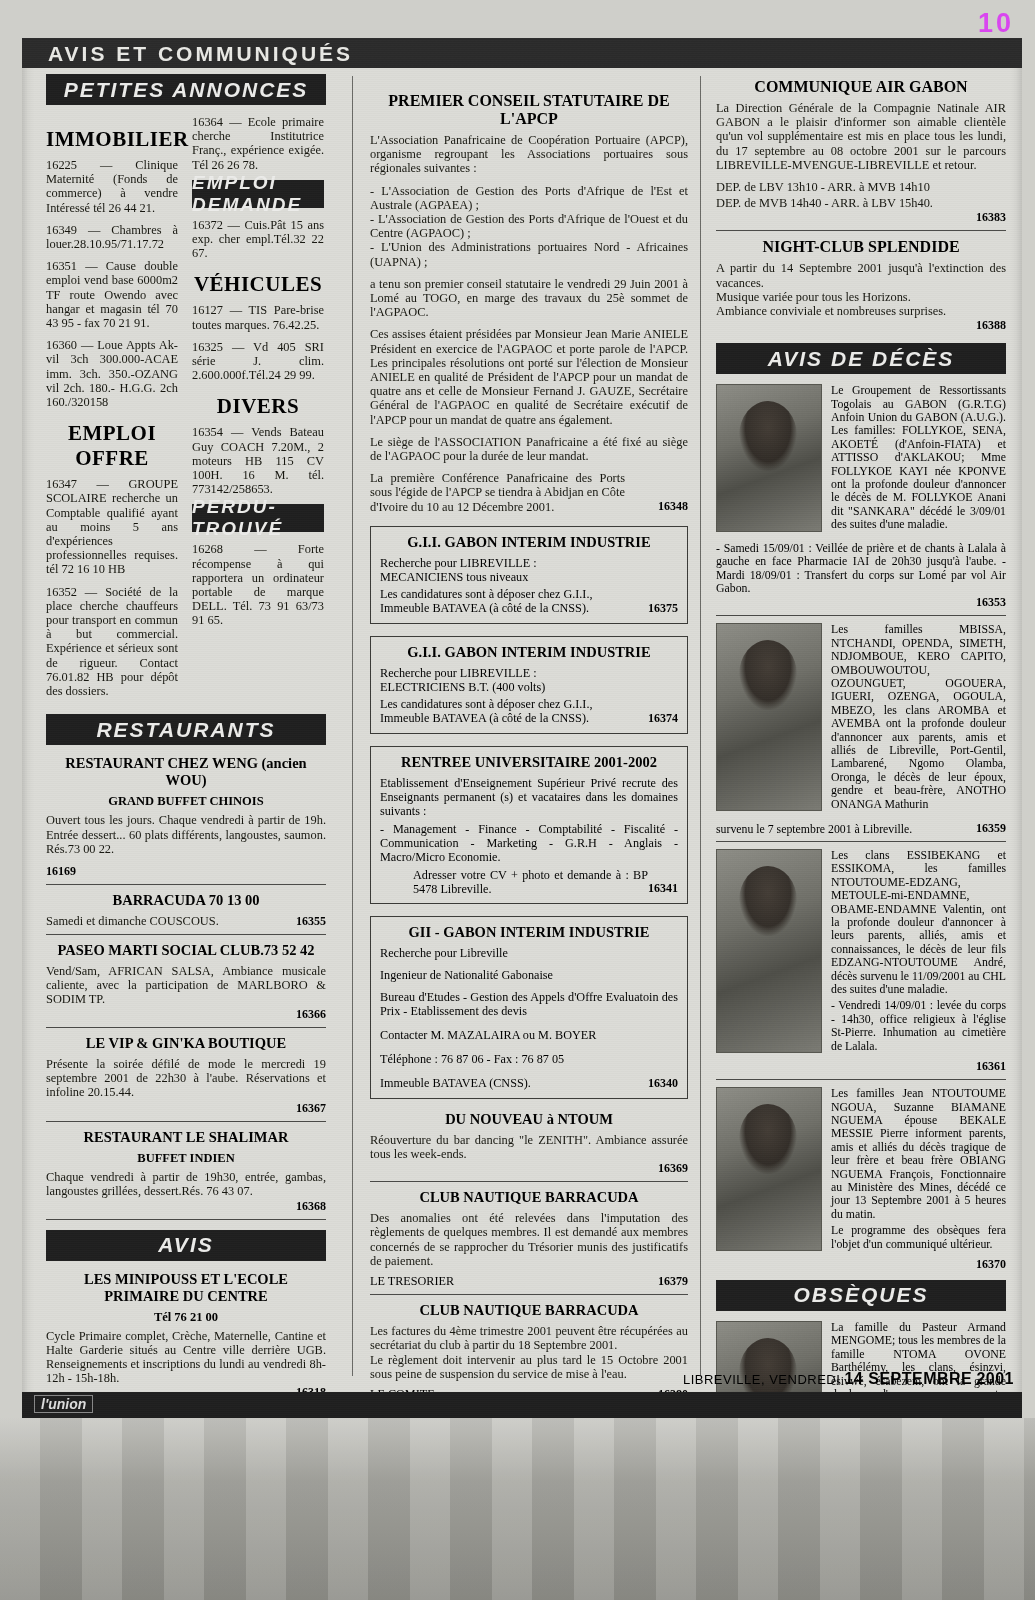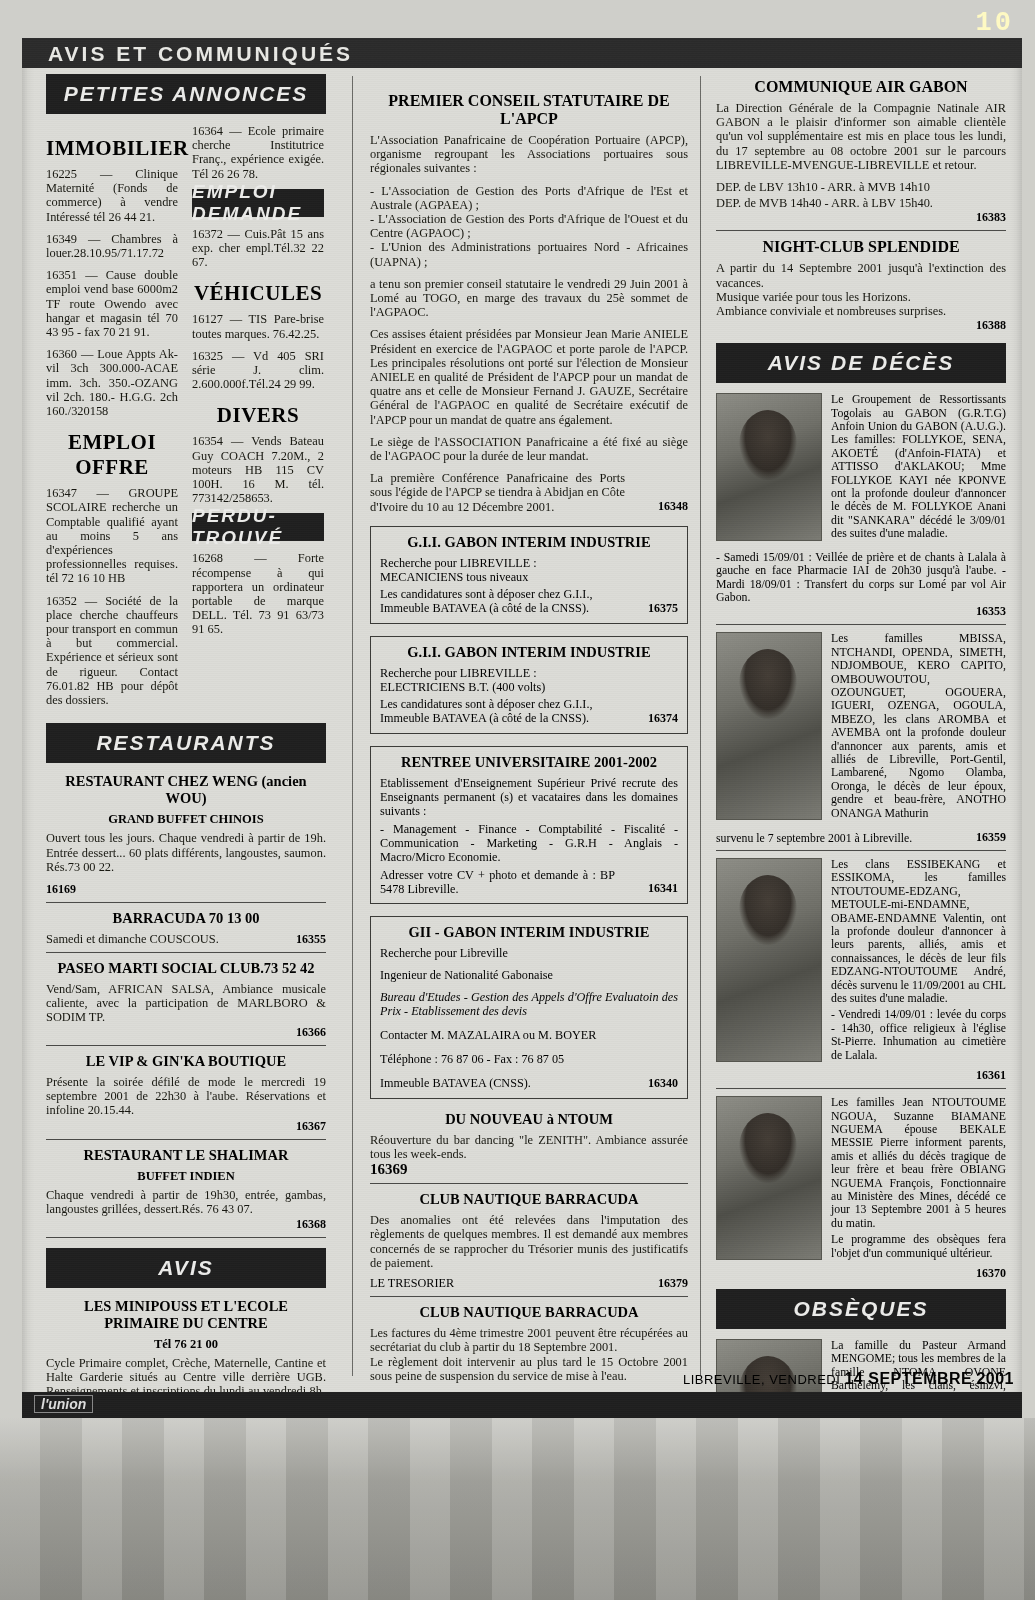--- a/index.html
+++ b/index.html
@@ -21,35 +21,35 @@
     opacity:.7;
   }
   .hdrbar{
     position:absolute;left:0;top:0;width:1000px;height:30px;background:#2b2b2b;
   }
   .hdrbar span{
     color:#e9e9e5;font-family:"Liberation Sans",sans-serif;font-size:21px;
     letter-spacing:3px;font-weight:600;position:absolute;left:26px;top:4px;
   }
   .pageno{
-    position:absolute;right:8px;top:-30px;color:#fef9c3;font-family:Liberation Mono, monospace;
+    position:absolute;right:8px;top:-30px;color:#d946ef;font-family:Liberation Sans, sans-serif;
     font-size:27px;font-weight:700;letter-spacing:3px;
   }
   .cols{position:absolute;left:0;top:36px;width:1000px;}
   .col{position:absolute;top:0;}
   .col1{left:24px;width:280px;}
   .col2{left:348px;width:318px;}
   .col3{left:694px;width:290px;}
   .vrule{position:absolute;top:38px;width:1px;background:#6a6a66;}
   .vrule.a{left:330px;height:1300px;}
   .vrule.b{left:678px;height:1300px;}
 
   
   .ribbon{
-    position:relative;background:#1f1f1f;color:#ececea;height:40px;margin:0 0 10px 0;
+    position:relative;background:#1f1f1f;color:#ececea;height:31px;margin:0 0 10px 0;
     display:flex;align-items:center;justify-content:center;
   }
   .ribbon span{
     font-family:"Liberation Sans",sans-serif;font-style:italic;font-weight:700;
     font-size:21px;letter-spacing:2px;
   }
   .ribbon.small span{font-size:19px;}
 
   .sechead{
     font-family:"Liberation Serif",serif;font-weight:700;font-size:19px;
@@ -269,44 +269,44 @@
           <div style="display:flex;justify-content:space-between;">
             <span style="font-size:12.2px;">Immeuble BATAVEA (à côté de la CNSS).</span>
             <span style="font-weight:700;font-size:12px;">16374</span>
           </div>
         </div>
 
         <div class="box">
           <div class="bt">RENTREE UNIVERSITAIRE 2001-2002</div>
           <p>Etablissement d'Enseignement Supérieur Privé recrute des Enseignants permanent (s) et vacataires dans les domaines suivants :</p>
           <p>- Management - Finance - Comptabilité - Fiscalité - Communication - Marketing - G.R.H - Anglais - Macro/Micro Economie.</p>
-          <div style="display:flex;justify-content:space-between;align-items:flex-end;">
+          <div style="display:flex;justify-content:flex-end;align-items:flex-end;">
             <p style="margin:0;width:235px;font-size:12.2px;line-height:14px;">Adresser votre CV + photo et demande à : BP 5478 Libreville.</p>
             <span style="font-weight:700;font-size:12px;">16341</span>
           </div>
         </div>
 
         <div class="box">
           <div class="bt">GII - GABON INTERIM INDUSTRIE</div>
           <p class="centered">Recherche pour Libreville</p>
           <p style="margin-top:8px;">Ingenieur de Nationalité Gabonaise</p>
-          <p style="margin-top:8px;font-style:italic;">Bureau d'Etudes - Gestion des Appels d'Offre Evaluatoin des Prix - Etablissement des devis</p>
+          <p style="margin-top:8px;">Bureau d'Etudes - Gestion des Appels d'Offre Evaluatoin des Prix - Etablissement des devis</p>
           <p style="margin-top:10px;">Contacter M. MAZALAIRA ou M. BOYER</p>
           <p style="margin-top:10px;">Téléphone : 76 87 06 - Fax : 76 87 05</p>
           <div style="display:flex;justify-content:space-between;margin-top:10px;">
             <span style="font-size:12.2px;">Immeuble BATAVEA (CNSS).</span>
             <span style="font-weight:700;font-size:12px;">16340</span>
           </div>
         </div>
 
 
         <div>
           <div class="ttl">DU NOUVEAU à NTOUM</div>
           <p class="ad" style="margin-bottom:0;">Réouverture du bar dancing "le ZENITH". Ambiance assurée tous les week-ends.</p>
-          <div style="text-align:left;font-weight:700;font-size:15px;">16369</div>
+          <div style="text-align:right;font-weight:700;font-size:12px;">16369</div>
           <div class="rule"></div>
         </div>
 
         <div>
           <div class="ttl">CLUB NAUTIQUE BARRACUDA</div>
           <p class="ad" style="margin-bottom:6px;">Des anomalies ont été relevées dans l'imputation des règlements de quelques membres. Il est demandé aux membres concernés de se rapprocher du Trésorier munis des justificatifs de paiement.</p>
           <div style="display:flex;justify-content:space-between;">
             <span style="font-size:12.2px;">LE TRESORIER</span>
             <span style="font-weight:700;font-size:12px;text-align:center;">16379</span>
           </div>

